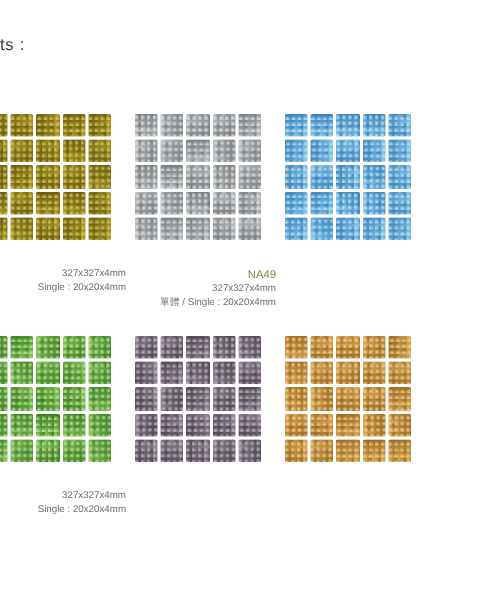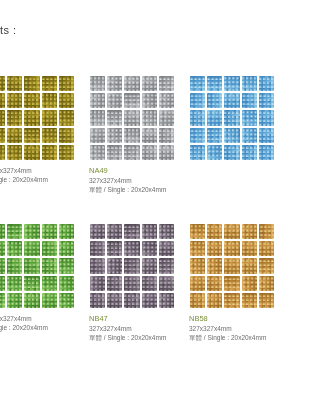--- a/index.html
+++ b/index.html
@@ -51,22 +51,23 @@
     padding:2px;
     box-sizing:border-box;
     background:#ffffff;
   }
   .tile{
     border-radius:1px;
     background-size:4px 4px, 6px 6px, 100% 100%;
   }
 
   .labels{
-    margin-top:4px;
+    margin-top:16px;
     padding-left:1px;
+    text-align:right;
   }
   .code{
     font-size:7.5px;
     color:#7a8f3a;
     line-height:10px;
     white-space:nowrap;
   }
   .size{
     font-size:6.5px;
     color:#6d6d6d;
@@ -249,25 +250,20 @@
           <div class="tile" style="background-image: radial-gradient(circle at 37% 79%, rgb(195, 182, 198) 0%, rgba(255, 255, 255, 0) 55%), radial-gradient(circle at 79% 37%, rgb(78, 69, 80) 0%, rgba(255, 255, 255, 0) 60%), linear-gradient(242deg, rgb(155, 143, 158) 0%, rgb(110, 100, 112) 50%, rgb(78, 69, 80) 100%); background-color: rgb(110, 100, 112);"></div>
           <div class="tile" style="background-image: radial-gradient(circle at 58% 78%, rgb(195, 182, 198) 0%, rgba(255, 255, 255, 0) 55%), radial-gradient(circle at 78% 58%, rgb(78, 69, 80) 0%, rgba(255, 255, 255, 0) 60%), linear-gradient(234deg, rgb(155, 143, 158) 0%, rgb(110, 100, 112) 50%, rgb(78, 69, 80) 100%); background-color: rgb(110, 100, 112);"></div>
           <div class="tile" style="background-image: radial-gradient(circle at 42% 78%, rgb(195, 182, 198) 0%, rgba(255, 255, 255, 0) 55%), radial-gradient(circle at 78% 42%, rgb(78, 69, 80) 0%, rgba(255, 255, 255, 0) 60%), linear-gradient(233deg, rgb(155, 143, 158) 0%, rgb(110, 100, 112) 50%, rgb(78, 69, 80) 100%); background-color: rgb(110, 100, 112);"></div>
           <div class="tile" style="background-image: radial-gradient(circle at 54% 75%, rgb(195, 182, 198) 0%, rgba(255, 255, 255, 0) 55%), radial-gradient(circle at 75% 54%, rgb(78, 69, 80) 0%, rgba(255, 255, 255, 0) 60%), linear-gradient(201deg, rgb(155, 143, 158) 0%, rgb(110, 100, 112) 50%, rgb(78, 69, 80) 100%); background-color: rgb(110, 100, 112);"></div>
           <div class="tile" style="background-image: radial-gradient(circle at 20% 77%, rgb(195, 182, 198) 0%, rgba(255, 255, 255, 0) 55%), radial-gradient(circle at 77% 20%, rgb(78, 69, 80) 0%, rgba(255, 255, 255, 0) 60%), linear-gradient(229deg, rgb(155, 143, 158) 0%, rgb(110, 100, 112) 50%, rgb(78, 69, 80) 100%); background-color: rgb(110, 100, 112);"></div>
           <div class="tile" style="background-image: radial-gradient(circle at 35% 74%, rgb(195, 182, 198) 0%, rgba(255, 255, 255, 0) 55%), radial-gradient(circle at 74% 35%, rgb(78, 69, 80) 0%, rgba(255, 255, 255, 0) 60%), linear-gradient(199deg, rgb(155, 143, 158) 0%, rgb(110, 100, 112) 50%, rgb(78, 69, 80) 100%); background-color: rgb(110, 100, 112);"></div>
           <div class="tile" style="background-image: radial-gradient(circle at 21% 78%, rgb(195, 182, 198) 0%, rgba(255, 255, 255, 0) 55%), radial-gradient(circle at 78% 21%, rgb(78, 69, 80) 0%, rgba(255, 255, 255, 0) 60%), linear-gradient(240deg, rgb(155, 143, 158) 0%, rgb(110, 100, 112) 50%, rgb(78, 69, 80) 100%); background-color: rgb(110, 100, 112);"></div>
           <div class="tile" style="background-image: radial-gradient(circle at 42% 69%, rgb(195, 182, 198) 0%, rgba(255, 255, 255, 0) 55%), radial-gradient(circle at 69% 42%, rgb(78, 69, 80) 0%, rgba(255, 255, 255, 0) 60%), linear-gradient(142deg, rgb(155, 143, 158) 0%, rgb(110, 100, 112) 50%, rgb(78, 69, 80) 100%); background-color: rgb(110, 100, 112);"></div>
           <div class="tile" style="background-image: radial-gradient(circle at 24% 65%, rgb(195, 182, 198) 0%, rgba(255, 255, 255, 0) 55%), radial-gradient(circle at 65% 24%, rgb(78, 69, 80) 0%, rgba(255, 255, 255, 0) 60%), linear-gradient(100deg, rgb(155, 143, 158) 0%, rgb(110, 100, 112) 50%, rgb(78, 69, 80) 100%); background-color: rgb(110, 100, 112);"></div>
         </div>
-      <div class="labels">
-        <div class="code">NB47</div>
-        <div class="size">327x327x4mm</div>
-        <div class="unit">單體 / Single : 20x20x4mm</div>
-      </div>
     </div>
 
     <div class="cell c3">
       <div class="swatch">
           <div class="tile" style="background-image: radial-gradient(circle at 43% 57%, rgb(240, 208, 140) 0%, rgba(255, 255, 255, 0) 55%), radial-gradient(circle at 57% 43%, rgb(154, 106, 36) 0%, rgba(255, 255, 255, 0) 60%), linear-gradient(19deg, rgb(224, 173, 92) 0%, rgb(192, 138, 58) 50%, rgb(154, 106, 36) 100%); background-color: rgb(192, 138, 58);"></div>
           <div class="tile" style="background-image: radial-gradient(circle at 28% 76%, rgb(240, 208, 140) 0%, rgba(255, 255, 255, 0) 55%), radial-gradient(circle at 76% 28%, rgb(154, 106, 36) 0%, rgba(255, 255, 255, 0) 60%), linear-gradient(212deg, rgb(224, 173, 92) 0%, rgb(192, 138, 58) 50%, rgb(154, 106, 36) 100%); background-color: rgb(192, 138, 58);"></div>
           <div class="tile" style="background-image: radial-gradient(circle at 41% 73%, rgb(240, 208, 140) 0%, rgba(255, 255, 255, 0) 55%), radial-gradient(circle at 73% 41%, rgb(154, 106, 36) 0%, rgba(255, 255, 255, 0) 60%), linear-gradient(184deg, rgb(224, 173, 92) 0%, rgb(192, 138, 58) 50%, rgb(154, 106, 36) 100%); background-color: rgb(192, 138, 58);"></div>
           <div class="tile" style="background-image: radial-gradient(circle at 30% 67%, rgb(240, 208, 140) 0%, rgba(255, 255, 255, 0) 55%), radial-gradient(circle at 67% 30%, rgb(154, 106, 36) 0%, rgba(255, 255, 255, 0) 60%), linear-gradient(128deg, rgb(224, 173, 92) 0%, rgb(192, 138, 58) 50%, rgb(154, 106, 36) 100%); background-color: rgb(192, 138, 58);"></div>
           <div class="tile" style="background-image: radial-gradient(circle at 57% 81%, rgb(240, 208, 140) 0%, rgba(255, 255, 255, 0) 55%), radial-gradient(circle at 81% 57%, rgb(154, 106, 36) 0%, rgba(255, 255, 255, 0) 60%), linear-gradient(270deg, rgb(224, 173, 92) 0%, rgb(192, 138, 58) 50%, rgb(154, 106, 36) 100%); background-color: rgb(192, 138, 58);"></div>
           <div class="tile" style="background-image: radial-gradient(circle at 31% 57%, rgb(240, 208, 140) 0%, rgba(255, 255, 255, 0) 55%), radial-gradient(circle at 57% 31%, rgb(154, 106, 36) 0%, rgba(255, 255, 255, 0) 60%), linear-gradient(23deg, rgb(224, 173, 92) 0%, rgb(192, 138, 58) 50%, rgb(154, 106, 36) 100%); background-color: rgb(192, 138, 58);"></div>
@@ -284,22 +280,17 @@
           <div class="tile" style="background-image: radial-gradient(circle at 32% 78%, rgb(240, 208, 140) 0%, rgba(255, 255, 255, 0) 55%), radial-gradient(circle at 78% 32%, rgb(154, 106, 36) 0%, rgba(255, 255, 255, 0) 60%), linear-gradient(231deg, rgb(224, 173, 92) 0%, rgb(192, 138, 58) 50%, rgb(154, 106, 36) 100%); background-color: rgb(192, 138, 58);"></div>
           <div class="tile" style="background-image: radial-gradient(circle at 51% 88%, rgb(240, 208, 140) 0%, rgba(255, 255, 255, 0) 55%), radial-gradient(circle at 88% 51%, rgb(154, 106, 36) 0%, rgba(255, 255, 255, 0) 60%), linear-gradient(341deg, rgb(224, 173, 92) 0%, rgb(192, 138, 58) 50%, rgb(154, 106, 36) 100%); background-color: rgb(192, 138, 58);"></div>
           <div class="tile" style="background-image: radial-gradient(circle at 52% 63%, rgb(240, 208, 140) 0%, rgba(255, 255, 255, 0) 55%), radial-gradient(circle at 63% 52%, rgb(154, 106, 36) 0%, rgba(255, 255, 255, 0) 60%), linear-gradient(86deg, rgb(224, 173, 92) 0%, rgb(192, 138, 58) 50%, rgb(154, 106, 36) 100%); background-color: rgb(192, 138, 58);"></div>
           <div class="tile" style="background-image: radial-gradient(circle at 24% 63%, rgb(240, 208, 140) 0%, rgba(255, 255, 255, 0) 55%), radial-gradient(circle at 63% 24%, rgb(154, 106, 36) 0%, rgba(255, 255, 255, 0) 60%), linear-gradient(84deg, rgb(224, 173, 92) 0%, rgb(192, 138, 58) 50%, rgb(154, 106, 36) 100%); background-color: rgb(192, 138, 58);"></div>
           <div class="tile" style="background-image: radial-gradient(circle at 23% 78%, rgb(240, 208, 140) 0%, rgba(255, 255, 255, 0) 55%), radial-gradient(circle at 78% 23%, rgb(154, 106, 36) 0%, rgba(255, 255, 255, 0) 60%), linear-gradient(237deg, rgb(224, 173, 92) 0%, rgb(192, 138, 58) 50%, rgb(154, 106, 36) 100%); background-color: rgb(192, 138, 58);"></div>
           <div class="tile" style="background-image: radial-gradient(circle at 21% 68%, rgb(240, 208, 140) 0%, rgba(255, 255, 255, 0) 55%), radial-gradient(circle at 68% 21%, rgb(154, 106, 36) 0%, rgba(255, 255, 255, 0) 60%), linear-gradient(134deg, rgb(224, 173, 92) 0%, rgb(192, 138, 58) 50%, rgb(154, 106, 36) 100%); background-color: rgb(192, 138, 58);"></div>
           <div class="tile" style="background-image: radial-gradient(circle at 38% 87%, rgb(240, 208, 140) 0%, rgba(255, 255, 255, 0) 55%), radial-gradient(circle at 87% 38%, rgb(154, 106, 36) 0%, rgba(255, 255, 255, 0) 60%), linear-gradient(334deg, rgb(224, 173, 92) 0%, rgb(192, 138, 58) 50%, rgb(154, 106, 36) 100%); background-color: rgb(192, 138, 58);"></div>
           <div class="tile" style="background-image: radial-gradient(circle at 22% 90%, rgb(240, 208, 140) 0%, rgba(255, 255, 255, 0) 55%), radial-gradient(circle at 90% 22%, rgb(154, 106, 36) 0%, rgba(255, 255, 255, 0) 60%), linear-gradient(357deg, rgb(224, 173, 92) 0%, rgb(192, 138, 58) 50%, rgb(154, 106, 36) 100%); background-color: rgb(192, 138, 58);"></div>
           <div class="tile" style="background-image: radial-gradient(circle at 20% 89%, rgb(240, 208, 140) 0%, rgba(255, 255, 255, 0) 55%), radial-gradient(circle at 89% 20%, rgb(154, 106, 36) 0%, rgba(255, 255, 255, 0) 60%), linear-gradient(346deg, rgb(224, 173, 92) 0%, rgb(192, 138, 58) 50%, rgb(154, 106, 36) 100%); background-color: rgb(192, 138, 58);"></div>
         </div>
-      <div class="labels">
-        <div class="code">NB58</div>
-        <div class="size">327x327x4mm</div>
-        <div class="unit">單體 / Single : 20x20x4mm</div>
-      </div>
     </div>
 
   </div>
 
 </div>
 
 </body></html>

